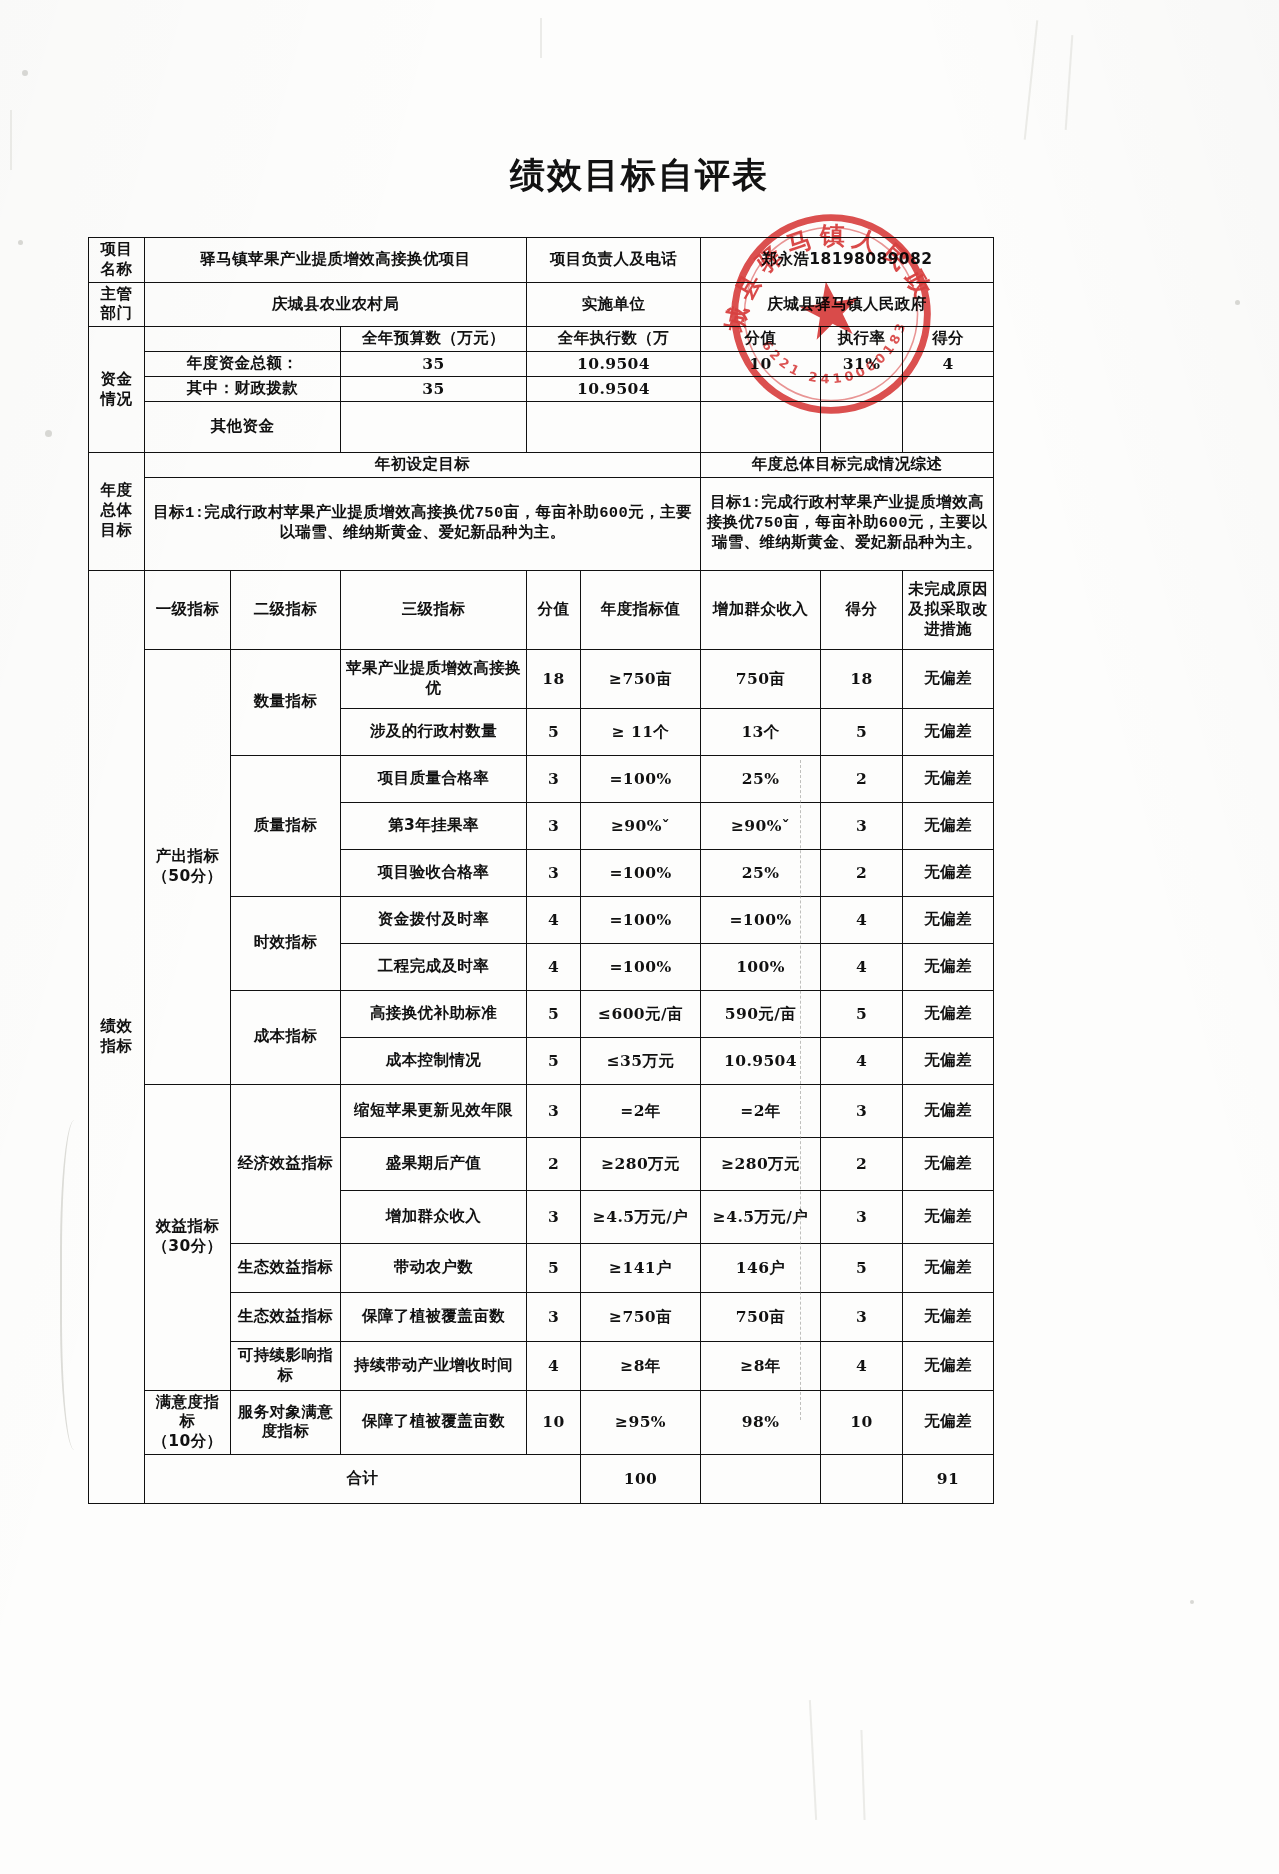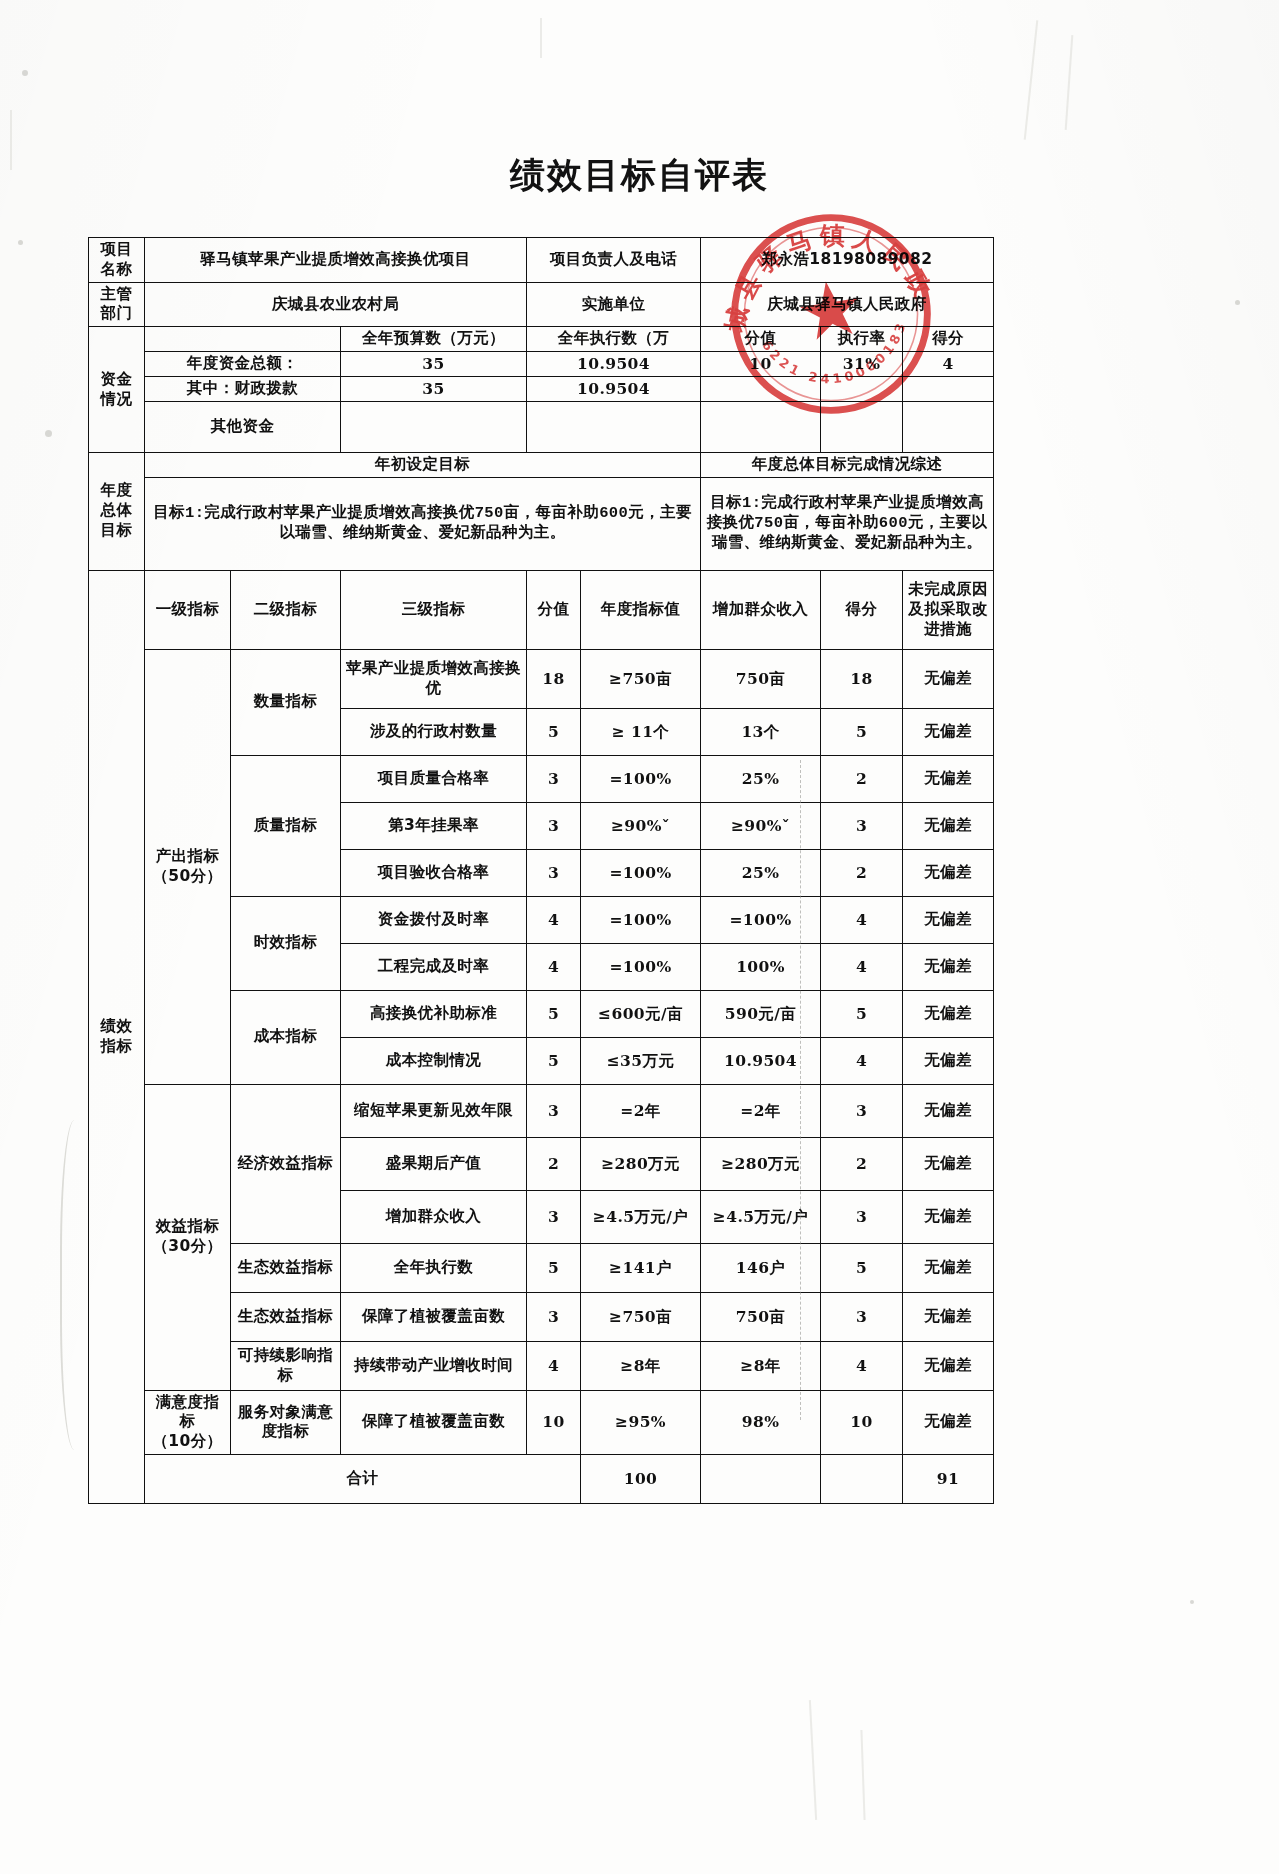--- a/index.html
+++ b/index.html
@@ -334,21 +334,21 @@
       <td class="small" style="height:48px">增加群众收入</td>
       <td class="num">3</td>
       <td class="num">≥4.5万元/户</td>
       <td class="num">≥4.5万元/户</td>
       <td class="num">3</td>
       <td>无偏差</td>
     </tr>
 
     <tr>
       <td class="tiny">生态效益指标</td>
-      <td class="small" style="height:44px">全年执行数</td>
+      <td class="small" style="height:44px">带动农户数</td>
       <td class="num">5</td>
       <td class="num">≥141户</td>
       <td class="num">146户</td>
       <td class="num">5</td>
       <td>无偏差</td>
     </tr>
 
     <tr>
       <td class="tiny">生态效益指标</td>
       <td class="small" style="height:44px">保障了植被覆盖亩数</td>

